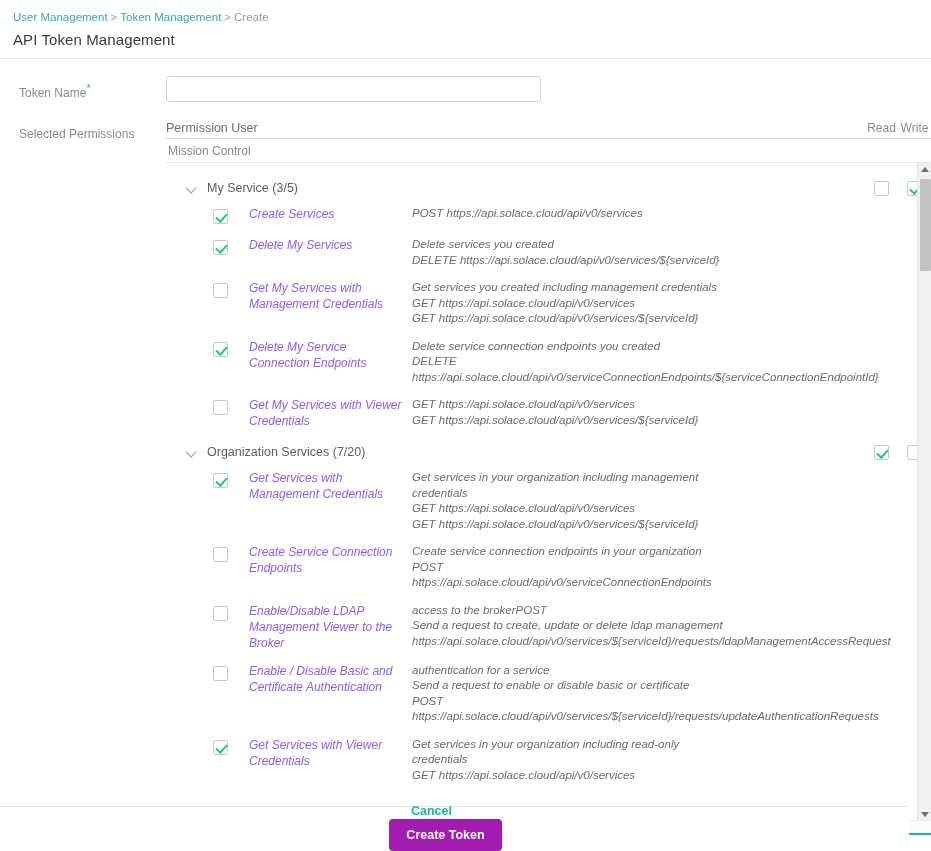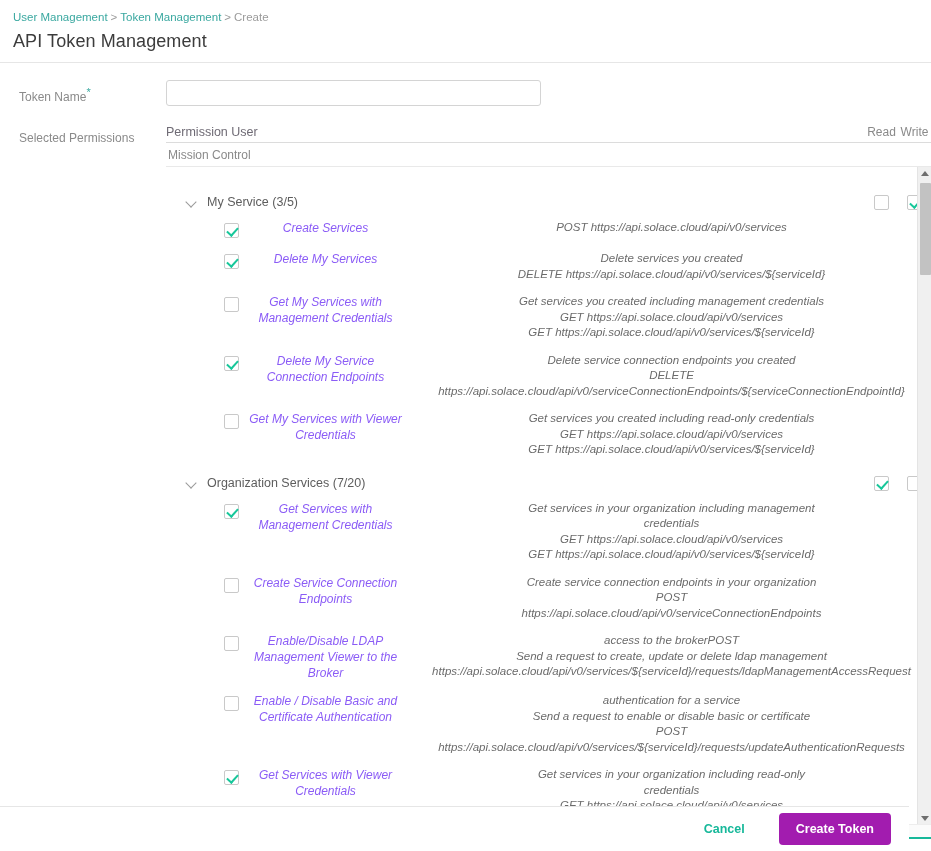--- a/index.html
+++ b/index.html
@@ -12,21 +12,21 @@
     overflow: hidden;
   }
 
   
   .page-header { padding: 10px 0 0 13px; }
   .breadcrumb { font-size: 11.5px; line-height: 14px; white-space: nowrap; }
   .breadcrumb a { color: #3aa8a0; text-decoration: none; }
   .breadcrumb .sep { color: #9b9b9b; margin: 0 3px; }
   .breadcrumb .current { color: #9b9b9b; }
   .page-title {
-    font-size: 18px; color: #3c3c3c; margin-top: 7px;
+    font-size: 15px; color: #3c3c3c; margin-top: 7px;
     font-weight: 400; letter-spacing: .1px;
   }
   .header-rule {
     margin-top: 10px; height: 1px; background: #e6e6e6; width: 931px;
   }
 
   
   .form-area { position: relative; padding-top: 17px; }
   .row { display: flex; align-items: flex-start; }
   .field-label {
@@ -57,21 +57,21 @@
   }
 
   .scroll-panel {
     position: relative; height: 658px; overflow: hidden;
     border-top: 1px solid #e9e9e9;
     background: #fff;
   }
   .scroll-inner { padding-top: 10px; }
 
   .group {
-    position: relative; margin-top: 14px; text-align: center;
+    position: relative; margin-top: 4px;
   }
   .group-header {
     display: flex; align-items: center; height: 22px;
     padding-left: 20px;
   }
   .chev {
     width: 12px; height: 12px; margin-right: 9px; flex: none;
     position: relative;
   }
   .chev:before {
@@ -152,20 +152,21 @@
     background: #f5f5f5; border-radius: 1px;
   }
   .teal-rule { height: 2px; background: #17b89a; width: 765px; }
 
   
   .footer {
     position: absolute; left: 0; bottom: 0; width: 909px; height: 45px;
     border-top: 1px solid #e6e6e6; background: #fff;
     display: flex; align-items: center; justify-content: flex-end;
     padding-right: 18px;
+    flex-direction: column;
   }
   .btn-cancel {
     background: none; border: none; color: #17b89a; font-size: 12.5px;
     font-weight: bold; cursor: pointer; margin-right: 28px;
     font-family: "Liberation Sans", sans-serif;
   }
   .btn-create {
     background: #a21caf; border: none; color: #fff; font-size: 12.5px;
     font-weight: bold; padding: 9px 17px; border-radius: 4px;
     cursor: pointer; font-family: "Liberation Sans", sans-serif;
@@ -246,21 +247,20 @@
                   <div class="perm-desc">
                     <div>Delete service connection endpoints you created</div>
                     <div>DELETE</div>
                     <div>https://api.solace.cloud/api/v0/serviceConnectionEndpoints/${serviceConnectionEndpointId}</div>
                   </div>
                 </div>
                 <div class="perm-row">
                   <div class="cb-cell"><span class="cb"></span></div>
                   <div class="perm-name">Get My Services with Viewer Credentials</div>
                   <div class="perm-desc">
-                    <div>Get services you created including read-only credentials</div>
                     <div>GET https://api.solace.cloud/api/v0/services</div>
                     <div>GET https://api.solace.cloud/api/v0/services/${serviceId}</div>
                   </div>
                 </div>
               </div>
             </div>
             <div class="group">
               <div class="group-header">
                 <span class="chev"></span>
                 <span class="group-name">Organization Services (7/20)</span>

